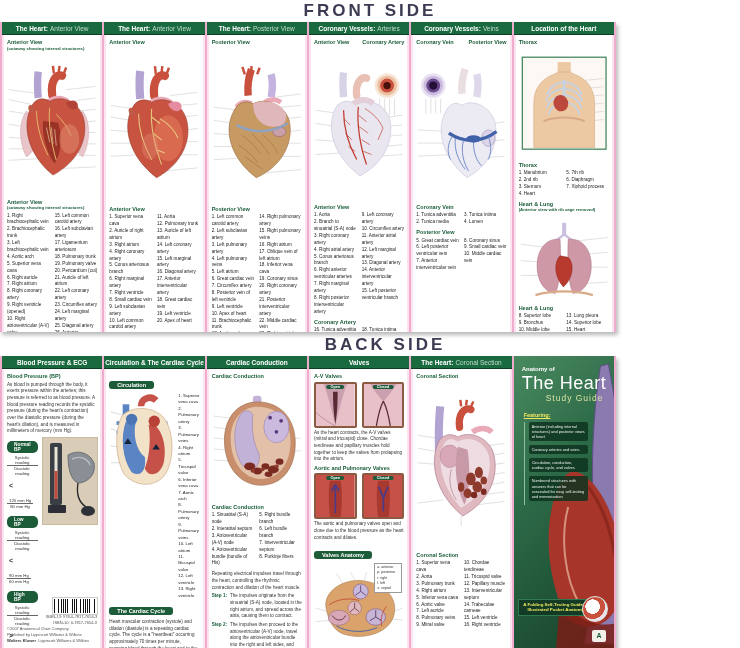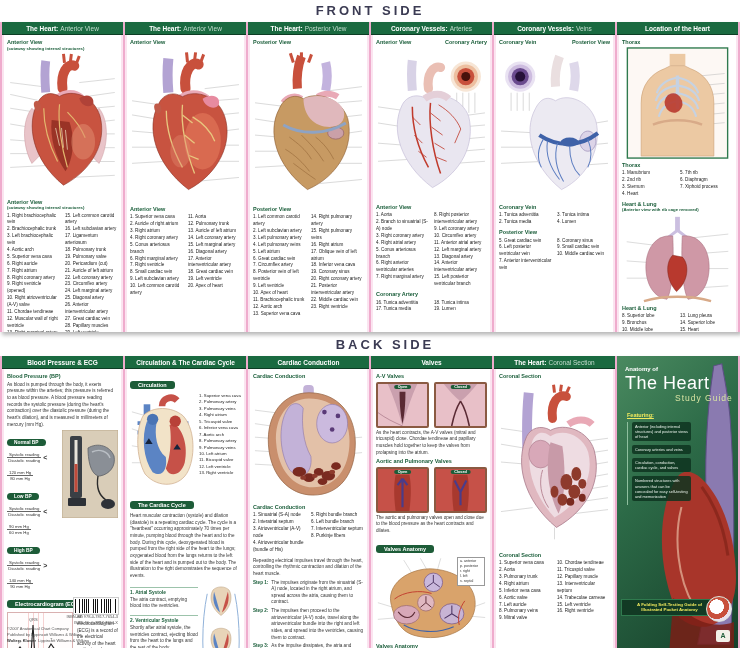--- a/index.html
+++ b/index.html
@@ -1,19 +1,19 @@
 <!DOCTYPE html>
 <html><head>
 <meta charset="utf-8">
 <style>
   * { box-sizing: border-box; margin: 0; padding: 0; }
   html,body { width:740px; height:648px; background:#fff; font-family:"Liberation Sans", sans-serif; }
-  .side-title { text-align:center; font-weight:bold; color:#3b3b53; font-size:13px; letter-spacing:3px; height:22px; line-height:22px; }
+  .side-title { text-align:center; font-weight:bold; color:#3b3b53; font-size:17px; letter-spacing:3px; height:22px; line-height:22px; }
   .side-title.back { height:24px; line-height:26px;padding-left:30px; }
-  .row { display:flex; width:740px; box-shadow:2px 3px 4px rgba(0,0,0,.28); background:#0ea5e9; }
+  .row { display:flex; width:616px; box-shadow:2px 3px 4px rgba(0,0,0,.28); background:#0ea5e9; }
   .row.front { height:310px; }
   .row.back  { height:292px; }
   .panel { flex:1 1 0; display:flex; flex-direction:column; border-left:2px solid #efaccd; overflow:hidden; background:#fff; }
   .panel:last-child { border-right:2px solid #efaccd; }
   .phead { height:13px; background:#1a6a40; border-bottom:1px solid #0d3d24; display:flex; align-items:center; justify-content:center; gap:2px; white-space:nowrap; overflow:hidden; }
   .phead .hb { color:#fff; font-weight:bold; font-size:6.5px; }
   .phead .hr { color:#c3dcce; font-size:6.5px; }
   .pbody { flex:1; padding:4px 5px; box-shadow:inset 2px 0 0 #fbe4f0, inset -2px 0 0 #fbe4f0; overflow:hidden; position:relative; }
   .subhead { color:#185c38; font-weight:bold; font-size:5.5px; line-height:1.2; }
   .subnote { color:#185c38; font-weight:bold; font-size:4.3px; line-height:1.2; }
@@ -52,21 +52,21 @@
   .circ-row { display:flex; gap:3px; }
   .phase-row { display:flex; gap:3px; }
   .phase-col { flex:1; }
   .phase-t { color:#185c38; font-weight:bold; font-size:4.8px; margin-top:5px; border-top:.5px solid #9cc3ab; padding-top:2px;}
   .steps .st { display:flex; gap:3px; margin-top:2px; }
   .steps .sl { color:#185c38; font-weight:bold; font-size:4.6px; white-space:nowrap; }
   
   .cover { background:linear-gradient(135deg,#4a8a60 0%, #2c6a47 40%, #16402a 100%); position:relative; box-shadow:none; border-left:2px solid #efaccd; }
   .cover .eyebrow { position:absolute; top:10px; left:8px; color:#fff; font-weight:bold; font-size:6px; }
   .cover .ct { position:absolute; top:17px; left:8px; color:#fff; font-size:18px; letter-spacing:.5px; }
-  .cover .cs { position:absolute; top:37px; left:58px; color:#d7e3a2; font-size:8.5px; letter-spacing:1px; }
+  .cover .cs { position:absolute; top:37px; left:32px; color:#d7e3a2; font-size:8.5px; letter-spacing:1px; }
   .cover .feat { position:absolute; top:56px; left:10px; color:#f0e95e; font-weight:bold; font-size:5.5px; text-decoration:underline; }
   .cover .bullets { position:absolute; top:66px; left:10px; width:64px; border-left:1px solid #8fbf9f; padding-left:4px;}
   .cover .bullets .li { background:rgba(14,52,32,.85); color:#e8f2ea; font-size:3.9px; line-height:1.3; border-radius:2px; padding:2px 3px; margin-bottom:4px; }
   .cover .banner { position:absolute; bottom:32px; left:4px; right:10px; background:#123a24; border:1px solid #2f7a4e; color:#f0e95e; font-weight:bold; font-size:4.4px; text-align:center; padding:2px 14px 2px 4px; line-height:1.3; z-index:3; }
   .cover .mini { position:absolute; bottom:26px; right:6px; width:26px; height:26px; border-radius:50%; background:radial-gradient(circle at 40% 40%, #fff 0 35%, #c8503c 36% 60%, #e9e2ee 61%); border:1.5px solid #dfe8df; z-index:4; }
   .cover .logo { position:absolute; bottom:6px; right:8px; width:14px; height:12px; background:#f2f0e8; border-radius:2px; color:#1d5c38; font-weight:bold; font-size:7px; text-align:center; line-height:12px; z-index:4;}
 </style>
 </head>
 <body>
 

